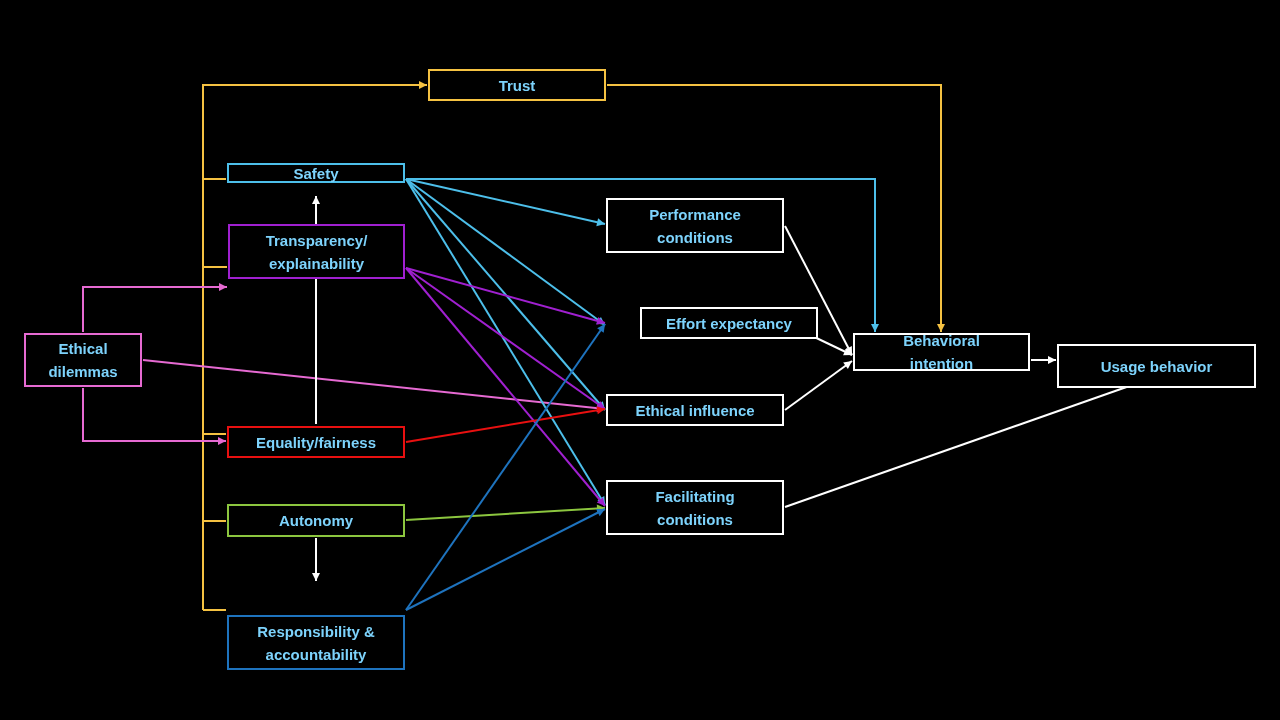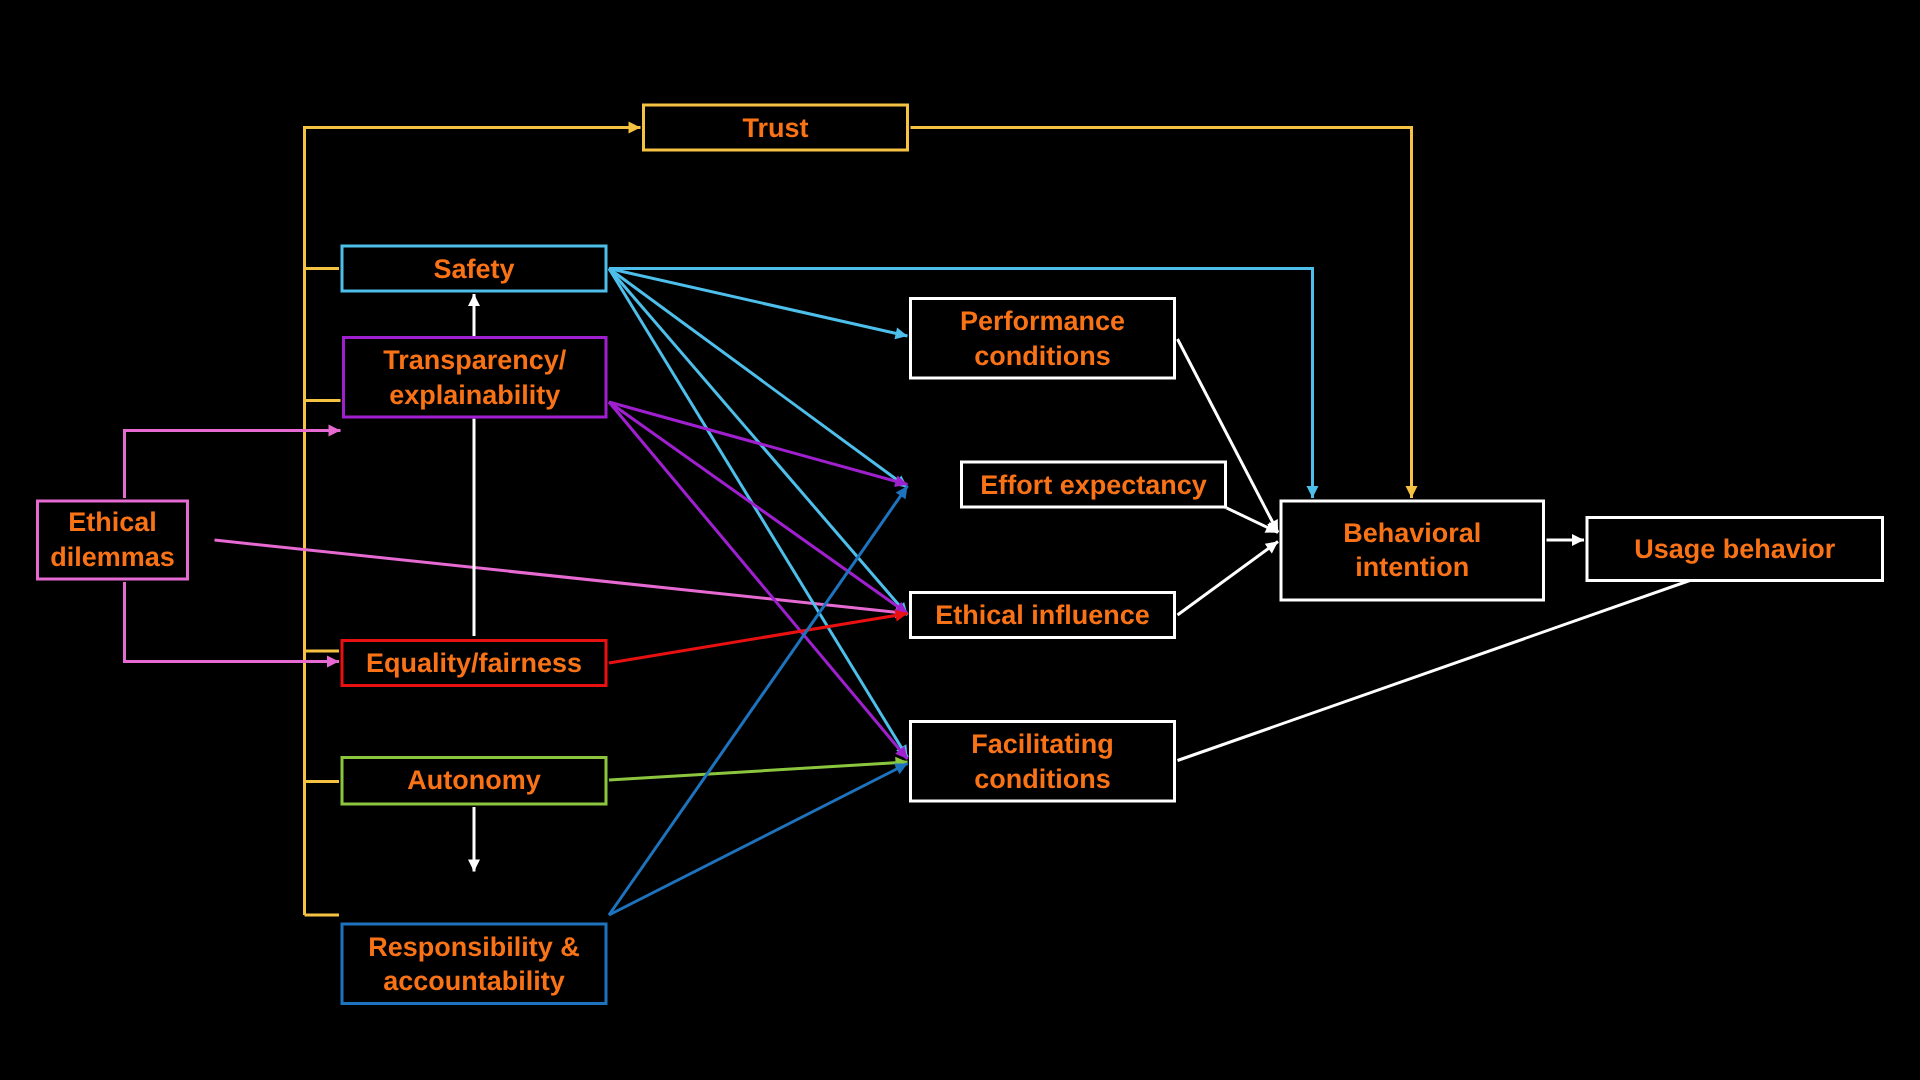--- a/index.html
+++ b/index.html
@@ -1,20 +1,20 @@
 <!DOCTYPE html>
 <html><head>
 <meta charset="utf-8">
 <style>
   html, body { margin:0; padding:0; background:#000; }
   body { width:1280px; height:720px; position:relative; overflow:hidden; font-family:"Liberation Sans", sans-serif; }
   #edges { position:absolute; left:0; top:0; width:1280px; height:720px; }
-  .node { position:absolute; box-sizing:border-box; border:2px solid #fff; background:#000; color:#f97316;
+  .node { position:absolute; box-sizing:border-box; border:2px solid #fff; background:#000; color:#7dd3fc;
     display:flex; align-items:center; justify-content:center; text-align:center;
-    font-weight:bold; font-size:18px; line-height:23px; white-space:pre-line; }
+    font-weight:bold; font-size:15px; line-height:23px; white-space:pre-line; }
 </style>
 </head>
 <body>
 
 <svg id="edges" xmlns="http://www.w3.org/2000/svg">
     <g>
       <polyline points="203,610 203,85 427,85" fill="none" stroke="#F5C242" stroke-width="2"></polyline>
       <polygon points="427,85 419,89 419,81" fill="#F5C242"></polygon>
     </g>
     <g>
@@ -121,31 +121,31 @@
       <polygon points="1155,377 1148.778262862841,383.425728518705 1146.1263749027407,375.8780474014959" fill="#FFFFFF"></polygon>
     </g>
     <g>
       <polyline points="1031,360 1056,360" fill="none" stroke="#FFFFFF" stroke-width="2"></polyline>
       <polygon points="1056,360 1048,364 1048,356" fill="#FFFFFF"></polygon>
     </g>
   </svg>
 
 <div id="nodes">
     <div class="node" style="left: 428px; top: 69px; width: 178px; height: 32px; border-color: rgb(245, 194, 66);">Trust</div>
-    <div class="node" style="left: 227px; top: 163px; width: 178px; height: 32px; border-color: rgb(77, 191, 234);">Safety</div>
+    <div class="node" style="left: 227px; top: 163px; width: 178px; height: 20px; border-color: rgb(77, 191, 234);">Safety</div>
     <div class="node" style="left: 228px; top: 224px; width: 177px; height: 55px; border-color: rgb(160, 32, 208);">Transparency/
 explainability</div>
-    <div class="node" style="left: 24px; top: 333px; width: 102px; height: 54px; border-color: rgb(230, 106, 210);">Ethical
+    <div class="node" style="left: 24px; top: 333px; width: 118px; height: 54px; border-color: rgb(230, 106, 210);">Ethical
 dilemmas</div>
     <div class="node" style="left: 227px; top: 426px; width: 178px; height: 32px; border-color: rgb(232, 16, 16);">Equality/fairness</div>
     <div class="node" style="left: 227px; top: 504px; width: 178px; height: 33px; border-color: rgb(140, 198, 63);">Autonomy</div>
     <div class="node" style="left: 227px; top: 582px; width: 178px; height: 55px; border-color: rgb(30, 115, 190); margin-top: 33px;">Responsibility &amp;
 accountability</div>
     <div class="node" style="left: 606px; top: 198px; width: 178px; height: 55px; border-color: rgb(255, 255, 255);">Performance
 conditions</div>
     <div class="node" style="left: 606px; top: 307px; width: 178px; height: 32px; border-color: rgb(255, 255, 255); margin-left: 34px;">Effort expectancy</div>
     <div class="node" style="left: 606px; top: 394px; width: 178px; height: 32px; border-color: rgb(255, 255, 255);">Ethical influence</div>
     <div class="node" style="left: 606px; top: 480px; width: 178px; height: 55px; border-color: rgb(255, 255, 255);">Facilitating
 conditions</div>
-    <div class="node" style="left: 853px; top: 333px; width: 177px; height: 68px; border-color: rgb(255, 255, 255);">Behavioral
+    <div class="node" style="left: 853px; top: 333px; width: 177px; height: 38px; border-color: rgb(255, 255, 255);">Behavioral
 intention</div>
     <div class="node" style="left: 1057px; top: 344px; width: 199px; height: 44px; border-color: rgb(255, 255, 255);">Usage behavior</div>
   </div>
 
 </body></html>

